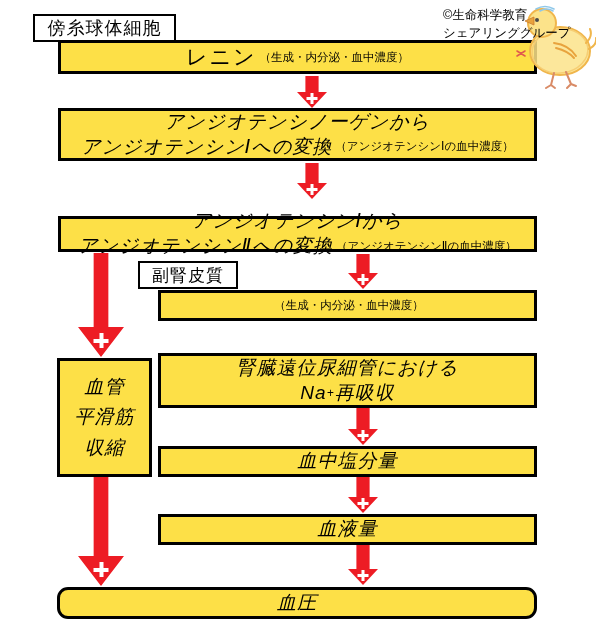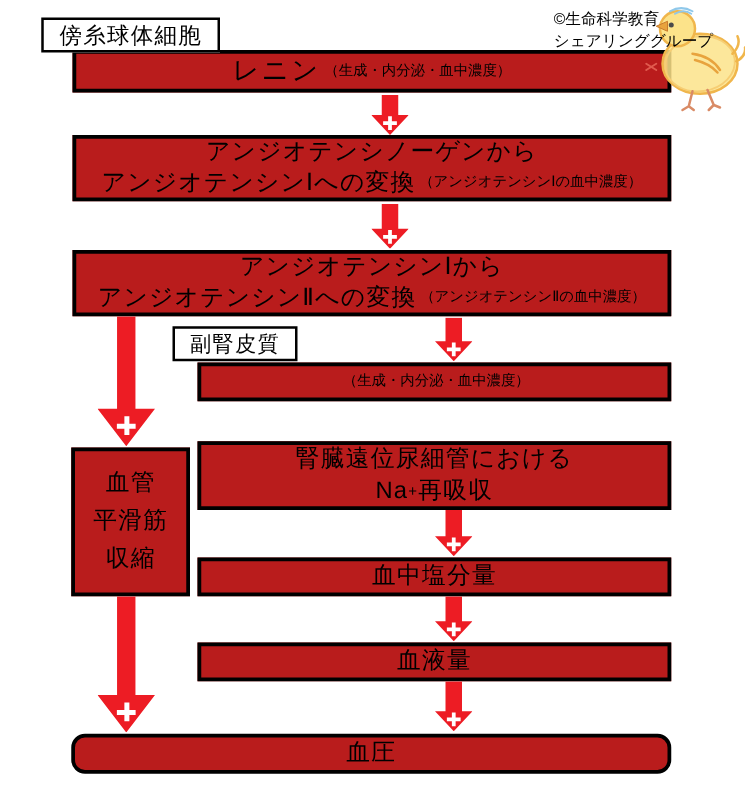--- a/index.html
+++ b/index.html
@@ -1,33 +1,33 @@
 <!DOCTYPE html>
 <html><head>
 <meta charset="utf-8">
 <style>
   html,body{margin:0;padding:0;background:#fff;}
   .canvas{
     position:relative;width:600px;height:631px;background:#ffffff;
     font-family:"Liberation Sans","DejaVu Sans",sans-serif;color:#000;overflow:hidden;
   }
   .box{
-    position:absolute;box-sizing:border-box;background:#b91c1c;border:3px solid #000;
+    position:absolute;box-sizing:border-box;background:#fde047;border:3px solid #000;
     display:flex;flex-direction:column;align-items:center;justify-content:center;
     text-align:center;line-height:1.3;z-index:1;
   }
   .label-box{
     position:absolute;box-sizing:border-box;background:#fff;border:2px solid #000;
     display:flex;align-items:center;justify-content:center;z-index:3;font-size:17px;
     letter-spacing:1px;
   }
   .rounded{border-radius:11px;}
   .row{display:flex;align-items:center;justify-content:center;white-space:nowrap;}
   .main-lg{font-size:21px;letter-spacing:2px;}
-  .main-md{font-size:19px;letter-spacing:1px;}
+  .main-md{font-size:19px;letter-spacing:1px;font-style:italic;}
   .note{font-size:11.5px;letter-spacing:0;margin-left:3px;white-space:nowrap;}
   .sup{font-size:12px;vertical-align:super;line-height:0;}
   
   .arrow-sm{
     position:absolute;width:30px;background:#ed1c24;z-index:2;
     clip-path:polygon(50% 100%,0% calc(100% - 16px),28% calc(100% - 16px),28% 0%,72% 0%,72% calc(100% - 16px),100% calc(100% - 16px));
   }
   .arrow-big{
     position:absolute;width:46px;background:#ed1c24;z-index:2;
     clip-path:polygon(50% 100%,0% calc(100% - 30px),34% calc(100% - 30px),34% 0%,66% 0%,66% calc(100% - 30px),100% calc(100% - 30px));
@@ -89,21 +89,21 @@
     <div class="row">
       <span class="main-md">アンジオテンシンⅠへの変換</span>
       <span class="note">（アンジオテンシンⅠの血中濃度）</span>
     </div>
   </div>
 
   <div class="arrow-sm" style="left:297px;top:163px;height:36px;">
     <span class="plus"></span>
   </div>
 
-  <div class="box" style="left:58px;top:200px;width:479px;height:53px;">
+  <div class="box" style="left:58px;top:216px;width:479px;height:36px;">
     <div class="row main-md">アンジオテンシンⅠから</div>
     <div class="row">
       <span class="main-md">アンジオテンシンⅡへの変換</span>
       <span class="note">（アンジオテンシンⅡの血中濃度）</span>
     </div>
   </div>
 
   <div class="arrow-big" style="left:78px;top:253px;height:104px;">
     <span class="plus big"></span>
   </div>

